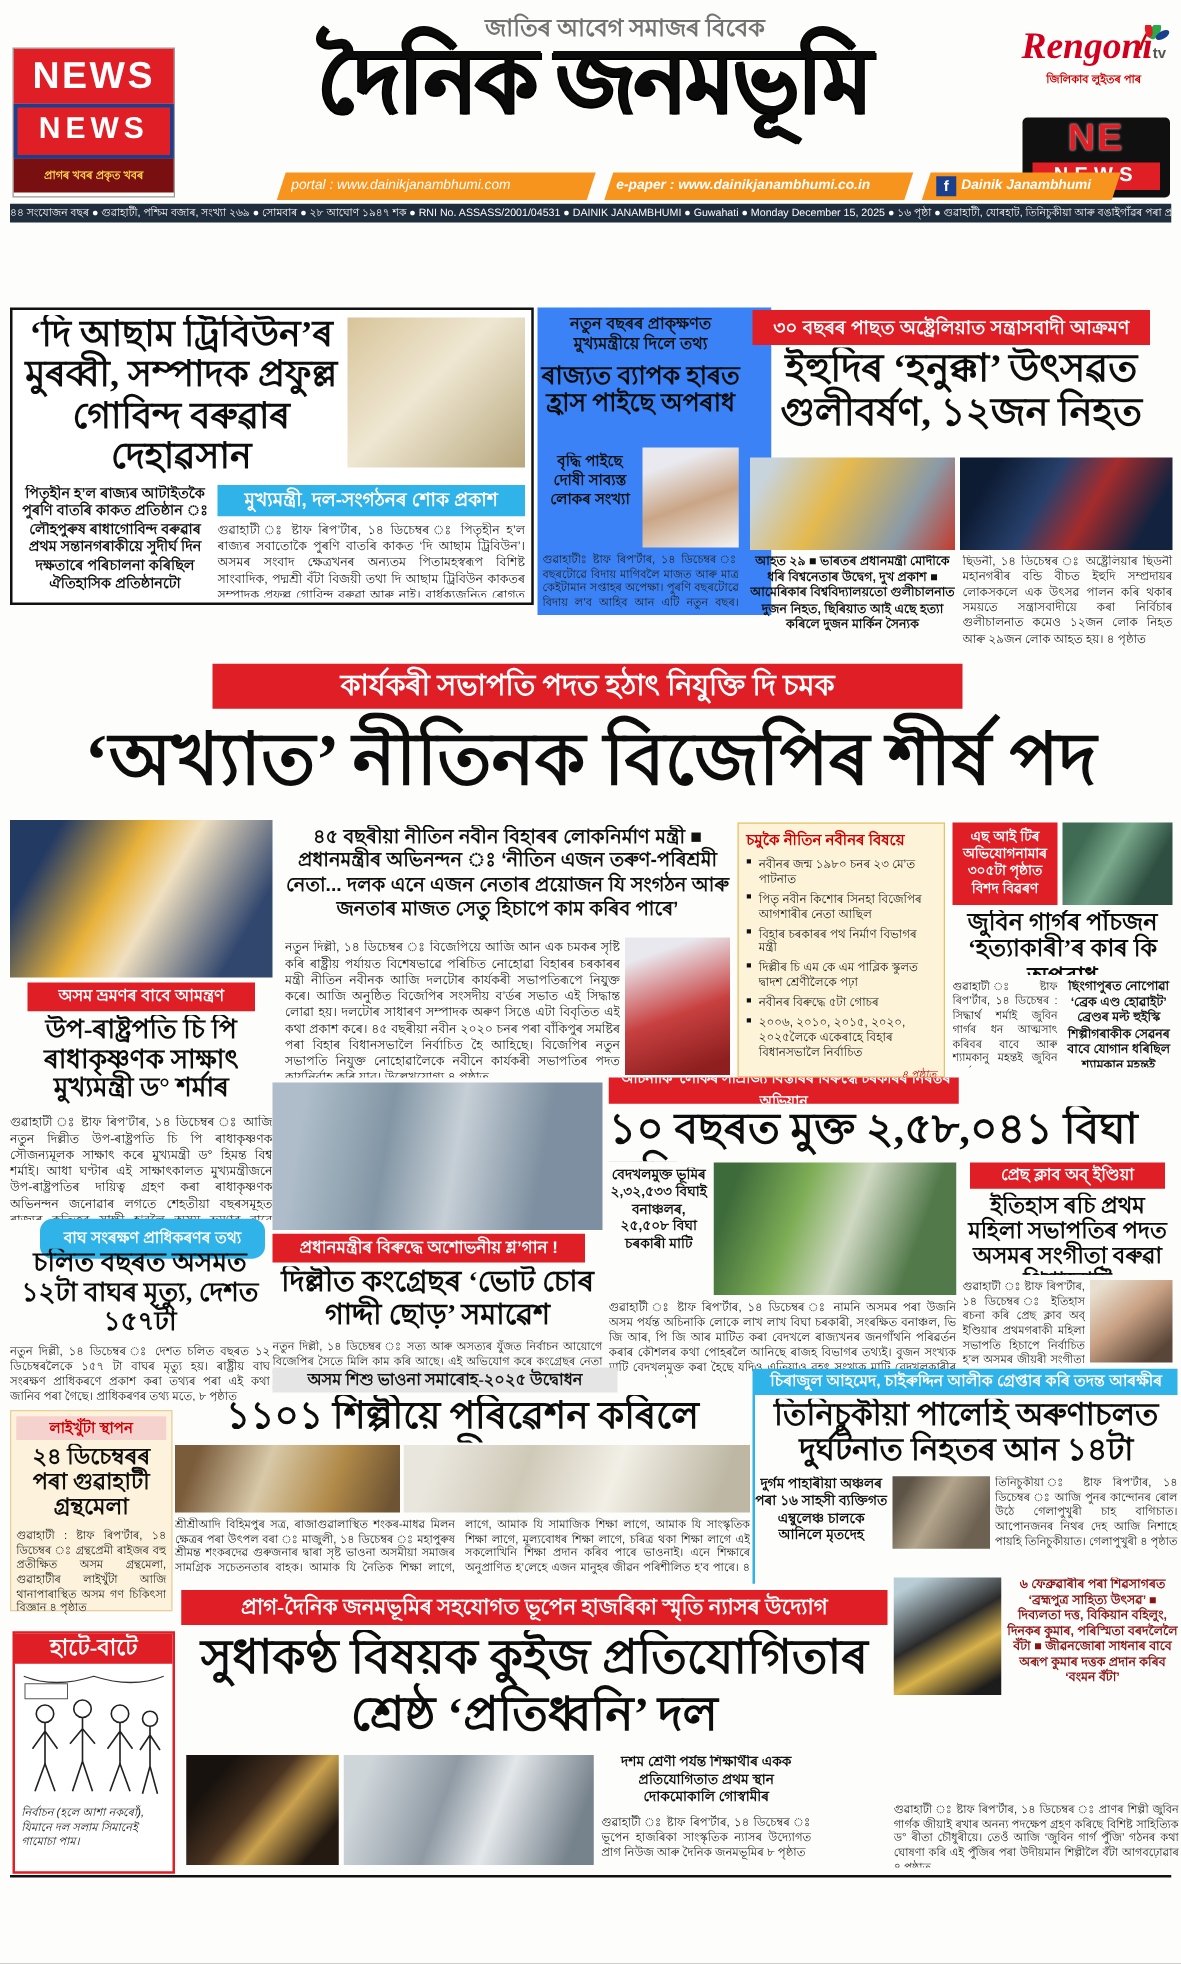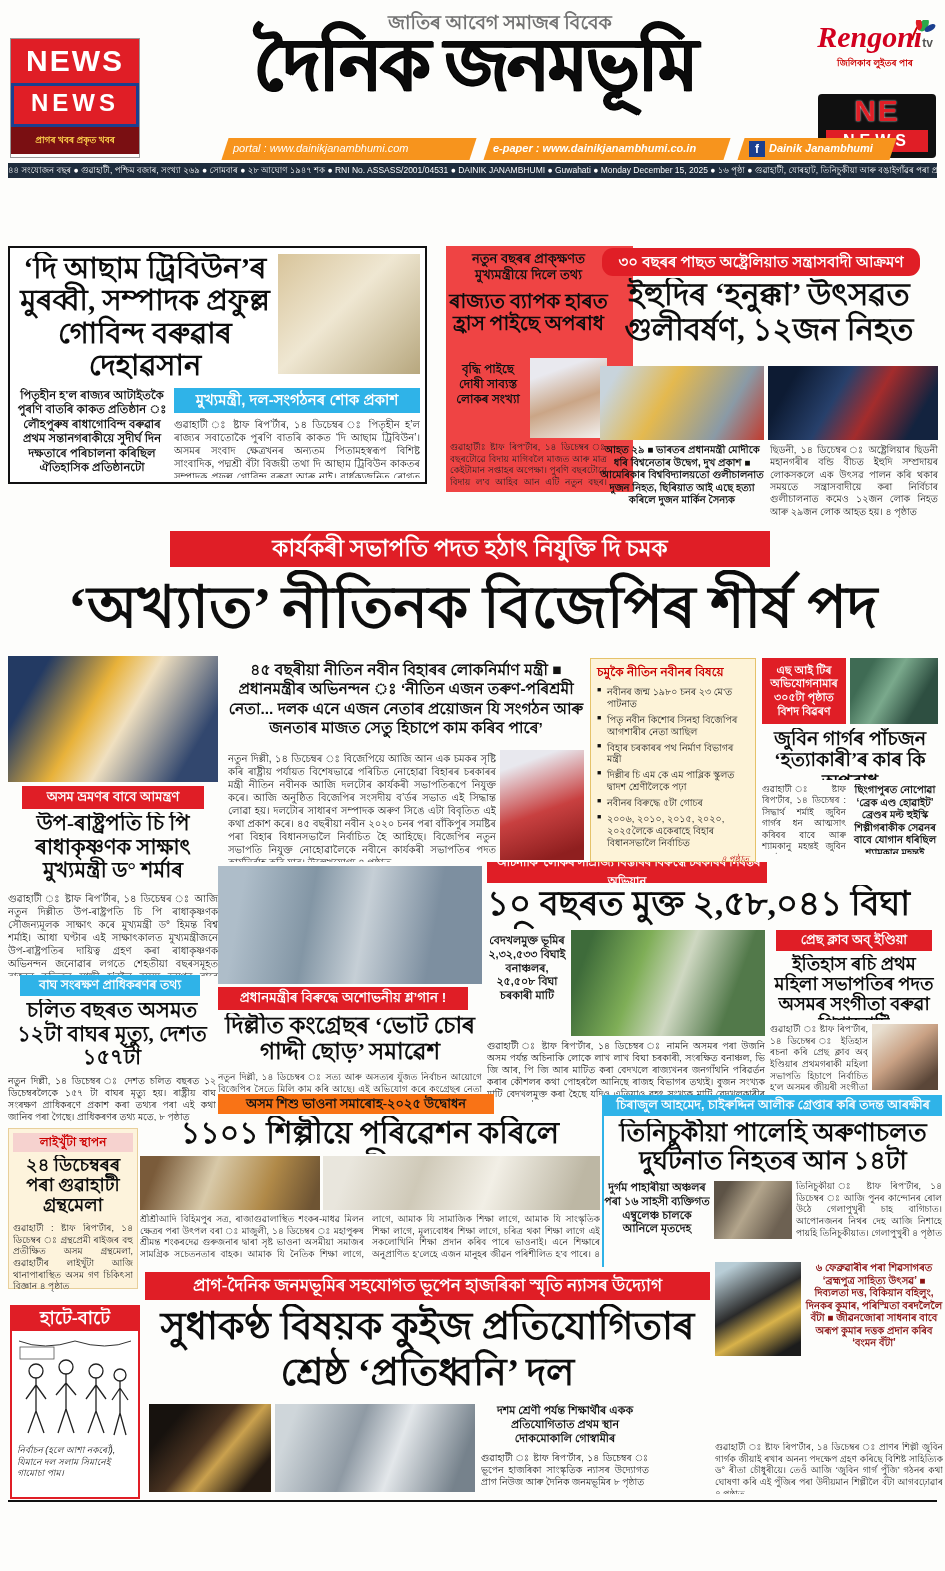--- a/index.html
+++ b/index.html
@@ -6,21 +6,21 @@
   #page{position:relative;width:945px;height:1571px;background:#fdfdfb;margin:0 auto;
         font-family:"Liberation Sans",sans-serif;color:#1a1a1a;overflow:hidden;}
   .abs{position:absolute;}
   .hl{font-family:"Liberation Serif",serif;font-weight:bold;color:#0d0d0d;line-height:1.12;text-align:center;overflow:hidden;}
   .body-txt{font-size:10px;line-height:1.3;text-align:justify;color:#222;overflow:hidden;}
   .deck{font-weight:bold;line-height:1.25;text-align:center;color:#111;overflow:hidden;}
   .label-red{background:#e01e26;color:#fff;font-weight:bold;text-align:center;overflow:hidden;
              display:flex;align-items:center;justify-content:center;}
   .label-blue{background:#2fb3e8;color:#fff;font-weight:bold;text-align:center;overflow:hidden;
              display:flex;align-items:center;justify-content:center;}
-  .label-yellow{background:#f97316;color:#111;font-weight:bold;text-align:left;overflow:hidden;
+  .label-yellow{background:#e5e5e5;color:#111;font-weight:bold;text-align:left;overflow:hidden;
              display:flex;align-items:center;justify-content:center;}
   .photo{background:#cfcfcf;overflow:hidden;}
   .facts li{list-style:none;margin:0 0 4px 0;padding-left:10px;position:relative;}
   .facts li::before{content:"■";position:absolute;left:0;top:0;font-size:7px;color:#111;}
   .contmark{color:#b00;font-style:italic;}
 </style>
 </head>
 <body>
 
 <div id="page">
@@ -70,30 +70,30 @@
   </div>
 
   <div class="abs" style="left:8px;top:246px;width:415px;height:234px;border:2px solid #111;background:#fff;">
     <div class="hl" style="position:absolute;left:6px;top:4px;width:258px;height:132px;font-size:29px;">‘দি আছাম ট্ৰিবিউন’ৰ মুৰব্বী, সম্পাদক প্ৰফুল্ল গোবিন্দ বৰুৱাৰ দেহাৱসান</div>
     <div class="photo abs" style="left:268px;top:6px;width:142px;height:120px;background:linear-gradient(135deg,#d8c49a,#efe7d2 45%,#b7a77e);"></div>
     <div class="deck" style="position:absolute;left:6px;top:140px;width:152px;height:90px;font-size:11.5px;">পিতৃহীন হ’ল ৰাজ্যৰ আটাইতকৈ পুৰণি বাতৰি কাকত প্ৰতিষ্ঠান ঃ লৌহপুৰুষ ৰাধাগোবিন্দ বৰুৱাৰ প্ৰথম সন্তানগৰাকীয়ে সুদীৰ্ঘ দিন দক্ষতাৰে পৰিচালনা কৰিছিল ঐতিহাসিক প্ৰতিষ্ঠানটো</div>
     <div class="label-blue" style="position:absolute;left:164px;top:140px;width:246px;height:25px;font-size:15px;">মুখ্যমন্ত্ৰী, দল-সংগঠনৰ শোক প্ৰকাশ</div>
     <div class="body-txt" style="position:absolute;left:164px;top:170px;width:246px;height:60px;">গুৱাহাটী ঃ ষ্টাফ ৰিপ’ৰ্টাৰ, ১৪ ডিচেম্বৰ ঃ পিতৃহীন হ’ল ৰাজ্যৰ সবাতোকৈ পুৰণি বাতৰি কাকত ‘দি আছাম ট্ৰিবিউন’। অসমৰ সংবাদ ক্ষেত্ৰখনৰ অন্যতম পিতামহস্বৰূপ বিশিষ্ট সাংবাদিক, পদ্মশ্ৰী বঁটা বিজয়ী তথা দি আছাম ট্ৰিবিউন কাকতৰ সম্পাদক প্ৰফুল্ল গোবিন্দ বৰুৱা আৰু নাই। বাৰ্ধক্যজনিত ৰোগত দীৰ্ঘদিন ধৰি চিকিৎসাধীন হৈ থকা বৰুৱা আজি নিশা প্ৰায় ৯-৩০ বজাত গুৱাহাটীৰ এখন হস্পিতালত চিকিৎসাধীন অৱস্থাত শেষ নিশ্বাস ত্যাগ    ৮ পৃষ্ঠাত</div>
   </div>
 
-  <div class="abs" style="left:446px;top:246px;width:187px;height:246px;background:#ef4444;">
+  <div class="abs" style="left:430px;top:246px;width:187px;height:246px;background:#3b82f6;">
     <div class="deck" style="position:absolute;left:4px;top:5px;width:157px;height:36px;font-size:13px;">নতুন বছৰৰ প্ৰাক্‌ক্ষণত মুখ্যমন্ত্ৰীয়ে দিলে তথ্য</div>
     <div class="hl" style="position:absolute;left:2px;top:44px;width:161px;height:68px;font-size:20px;">ৰাজ্যত ব্যাপক হাৰত হ্ৰাস পাইছে অপৰাধ</div>
     <div class="deck" style="position:absolute;left:4px;top:116px;width:76px;height:62px;font-size:12px;">বৃদ্ধি পাইছে দোষী সাব্যস্ত লোকৰ সংখ্যা</div>
     <div class="photo abs" style="left:84px;top:112px;width:77px;height:80px;background:linear-gradient(160deg,#e9e9ef 20%,#caa586 55%,#f4f4f4);"></div>
     <div class="body-txt" style="position:absolute;left:4px;top:196px;width:157px;height:46px;font-size:9px;">গুৱাহাটীঃ ষ্টাফ ৰিপ’ৰ্টাৰ, ১৪ ডিচেম্বৰ ঃ বছৰটোৱে বিদায় মাগিবলৈ মাজত আৰু মাত্ৰ কেইটামান সপ্তাহৰ অপেক্ষা। পুৰণি বছৰটোৱে বিদায় ল’ব আহিব আন এটি নতুন বছৰ। নতুন বছৰৰ প্ৰাক্‌ক্ষণত ৰাজ্যৰ মুখ্যমন্ত্ৰী    ৮ পৃষ্ঠাত</div>
   </div>
 
   <div class="abs" style="left:600px;top:246px;width:338px;height:276px;">
-    <div class="label-red" style="position:absolute;left:2px;top:2px;width:318px;height:28px;font-size:15px;border-radius:11px;">৩০ বছৰৰ পাছত অষ্ট্ৰেলিয়াত সন্ত্ৰাসবাদী আক্ৰমণ</div>
+    <div class="label-red" style="position:absolute;left:2px;top:2px;width:318px;height:28px;font-size:15px;">৩০ বছৰৰ পাছত অষ্ট্ৰেলিয়াত সন্ত্ৰাসবাদী আক্ৰমণ</div>
     <div class="hl" style="position:absolute;left:0;top:32px;width:338px;height:84px;font-size:31px;">ইহুদিৰ ‘হনুক্কা’ উৎসৱত গুলীবৰ্ষণ, ১২জন নিহত</div>
     <div class="photo abs" style="left:0;top:120px;width:164px;height:74px;background:linear-gradient(120deg,#c8d4dc 10%,#e4b94f 40%,#8a9aa6 75%,#c23b2e);"></div>
     <div class="photo abs" style="left:168px;top:120px;width:170px;height:74px;background:linear-gradient(120deg,#0d1b33 15%,#27406b 40%,#a42c2c 60%,#13233f 85%);"></div>
     <div class="deck" style="position:absolute;left:0;top:198px;width:164px;height:76px;font-size:10px;">আহত ২৯ ■ ভাৰতৰ প্ৰধানমন্ত্ৰী মোদীকে ধৰি বিশ্বনেতাৰ উদ্বেগ, দুখ প্ৰকাশ ■ আমেৰিকাৰ বিশ্ববিদ্যালয়তো গুলীচালনাত দুজন নিহত, ছিৰিয়াত আই এছে হত্যা কৰিলে দুজন মাৰ্কিন সৈন্যক</div>
     <div class="body-txt" style="position:absolute;left:170px;top:198px;width:168px;height:76px;font-size:9.5px;">ছিডনী, ১৪ ডিচেম্বৰ ঃ অষ্ট্ৰেলিয়াৰ ছিডনী মহানগৰীৰ বন্ডি বীচত ইহুদি সম্প্ৰদায়ৰ লোকসকলে এক উৎসৱ পালন কৰি থকাৰ সময়তে সন্ত্ৰাসবাদীয়ে কৰা নিৰ্বিচাৰ গুলীচালনাত কমেও ১২জন লোক নিহত আৰু ২৯জন লোক আহত হয়।    ৪ পৃষ্ঠাত</div>
   </div>
 
   <div class="label-red abs" style="left:170px;top:531px;width:600px;height:36px;font-size:23px;font-family:'Liberation Serif',serif;">কাৰ্যকৰী সভাপতি পদত হঠাৎ নিযুক্তি দি চমক</div>
   <div class="hl abs" style="left:8px;top:570px;width:929px;height:84px;font-size:58px;line-height:1.3;">‘অখ্যাত’ নীতিনক বিজেপিৰ শীৰ্ষ পদ</div>
 
@@ -145,21 +145,21 @@
   </div>
 
   <div class="abs" style="left:770px;top:930px;width:168px;height:165px;">
     <div class="label-red" style="position:absolute;left:6px;top:0;width:156px;height:21px;font-size:13px;">প্ৰেছ ক্লাব অব্ ইণ্ডিয়া</div>
     <div class="hl" style="position:absolute;left:0;top:24px;width:168px;height:66px;font-size:18px;">ইতিহাস ৰচি প্ৰথম মহিলা সভাপতিৰ পদত অসমৰ সংগীতা বৰুৱা পিশাৰোটি</div>
     <div class="body-txt" style="position:absolute;left:0;top:94px;width:98px;height:68px;font-size:9px;">গুৱাহাটী ঃ ষ্টাফ ৰিপ’ৰ্টাৰ, ১৪ ডিচেম্বৰ ঃ ইতিহাস ৰচনা কৰি প্ৰেছ ক্লাব অব্ ইণ্ডিয়াৰ প্ৰথমগৰাকী মহিলা সভাপতি হিচাপে নিৰ্বাচিত হ’ল অসমৰ জীয়ৰী সংগীতা বৰুৱা পিশাৰোটি।  ৪ পৃষ্ঠাত</div>
     <div class="photo" style="position:absolute;left:102px;top:94px;width:66px;height:66px;background:linear-gradient(140deg,#e8dfd0 10%,#c9a184 45%,#5a4638 85%);"></div>
   </div>
 
   <div class="abs" style="left:8px;top:975px;width:208px;height:148px;">
-    <div class="label-blue" style="position:absolute;left:12px;top:0;width:180px;height:21px;font-size:12.5px;">বাঘ সংৰক্ষণ প্ৰাধিকৰণৰ তথ্য</div>
+    <div class="label-blue" style="position:absolute;left:24px;top:0;width:180px;height:32px;font-size:12.5px;border-radius:10px;">বাঘ সংৰক্ষণ প্ৰাধিকৰণৰ তথ্য</div>
     <div class="hl" style="position:absolute;left:0;top:24px;width:208px;height:74px;font-size:21px;">চলিত বছৰত অসমত ১২টা বাঘৰ মৃত্যু, দেশত ১৫৭টা</div>
     <div class="body-txt" style="position:absolute;left:0;top:100px;width:208px;height:46px;font-size:9.3px;">নতুন দিল্লী, ১৪ ডিচেম্বৰ ঃ দেশত চলিত বছৰত ১২ ডিচেম্বৰলৈকে ১৫৭ টা বাঘৰ মৃত্যু হয়। ৰাষ্ট্ৰীয় বাঘ সংৰক্ষণ প্ৰাধিকৰণে প্ৰকাশ কৰা তথ্যৰ পৰা এই কথা জানিব পৰা গৈছে। প্ৰাধিকৰণৰ তথ্য মতে,    ৮ পৃষ্ঠাত</div>
   </div>
 
   <div class="abs" style="left:8px;top:1128px;width:130px;height:161px;background:#fdf3dc;border:1px solid #e8cf9a;padding:4px;box-sizing:border-box;">
     <div style="background:#f6d2cf;color:#c00;font-weight:bold;font-size:12px;text-align:center;height:19px;line-height:19px;">লাইখুঁটা স্থাপন</div>
     <div class="hl" style="width:120px;height:68px;font-size:18px;margin-top:3px;">২৪ ডিচেম্বৰৰ পৰা গুৱাহাটী গ্ৰন্থমেলা</div>
     <div class="body-txt" style="width:120px;height:70px;font-size:9px;">গুৱাহাটী : ষ্টাফ ৰিপ’ৰ্টাৰ, ১৪ ডিচেম্বৰ ঃ গ্ৰন্থপ্ৰেমী ৰাইজৰ বহু প্ৰতীক্ষিত অসম গ্ৰন্থমেলা, গুৱাহাটীৰ লাইখুঁটা আজি থানাপাৰাস্থিত অসম গণ চিকিৎসা বিজ্ঞান    ৪ পৃষ্ঠাত</div>
   </div>
 

